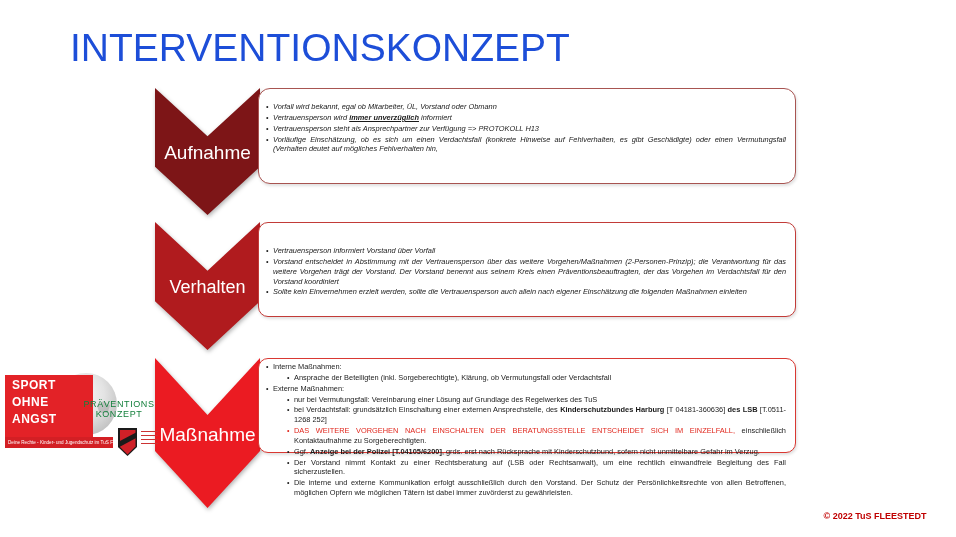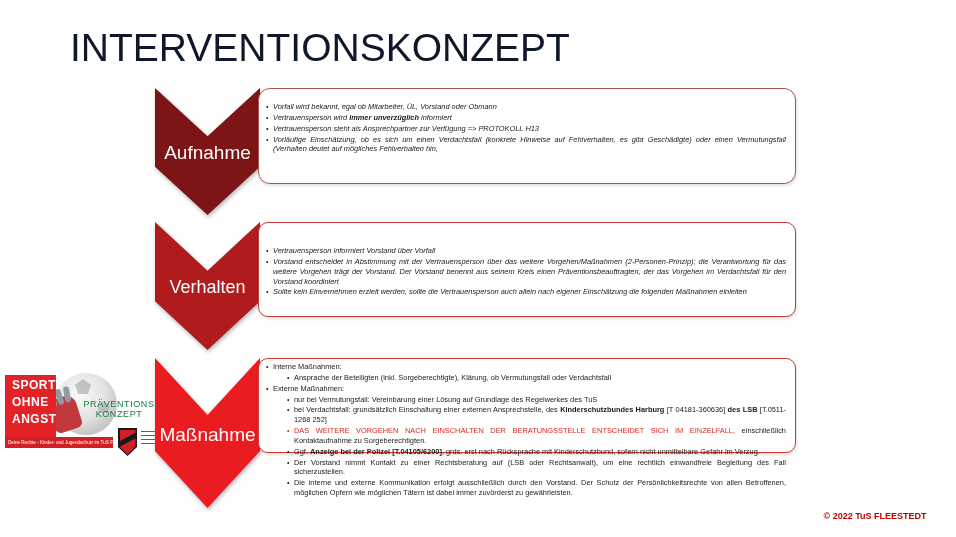--- a/index.html
+++ b/index.html
@@ -3,21 +3,21 @@
 <meta charset="utf-8">
 <style>
   * { margin:0; padding:0; box-sizing:border-box; }
   body { background:#e9e9e9; font-family:"Liberation Sans", sans-serif; }
   .slide {
     position:relative; width:956px; height:537px; background:#ffffff;
     overflow:hidden; margin:0 auto;
   }
   .title {
     position:absolute; left:70px; top:26px;
-    font-size:39px; font-weight:400; letter-spacing:0px; color:#0f172a;
+    font-size:39px; font-weight:400; letter-spacing:0px; color:#1d4ed8;
     font-family:"Liberation Sans", sans-serif;
   }
   
   .chev-wrap { position:absolute; left:155px; width:105px; filter:drop-shadow(1px 2px 2px rgba(0,0,0,.3)); }
   .chev {
     width:100%; height:100%;
     clip-path:polygon(0% 0%, 50% 38%, 100% 0%, 100% 62%, 50% 100%, 0% 62%);
     position:relative;
   }
   .chev-label {
@@ -34,21 +34,21 @@
     padding:4px 9px 4px 7px;
   }
   .bullet { display:flex; align-items:flex-start; font-size:7.4px; line-height:1.33; color:#1a1a1a; margin-bottom:1px; }
   .bullet .marker { flex:0 0 7px; font-size:7px; line-height:1.4; color:#1a1a1a; }
   .bullet .marker.red { color:#e0261c; }
   .bullet .btext { flex:1; text-align:justify; }
   .bullet.l1 { margin-left:21px; }
   .tbox.italic .bullet { font-style:italic; }
   
   .logo { position:absolute; left:5px; top:373px; width:153px; height:90px; }
-  .logo-red-panel { position:absolute; left:0; top:2px; width:51px; height:62px; background:#e32227; }
+  .logo-red-panel { position:absolute; left:0; top:2px; width:88px; height:62px; background:#e32227; }
   .logo-red-panel .l { color:#fff; font-weight:bold; font-size:12px; padding:3px 0 0 7px; letter-spacing:.5px; }
   .logo-strip {
     position:absolute; left:0; top:64px; width:108px; height:11px; background:#d31f24;
     display:flex; align-items:center; padding-left:3px;
     color:#fff; font-size:4.6px; white-space:nowrap; overflow:hidden;
   }
   .ball { position:absolute; left:50px; top:0px; width:62px; height:62px; border-radius:50%;
     background:radial-gradient(circle at 40% 35%, #fafafa 0%, #e3e3e3 45%, #ababab 100%); }
   .ball .patch1 { position:absolute; left:20px; top:6px; width:16px; height:15px; background:#9a9a9a; opacity:.55;
     clip-path:polygon(50% 0%, 100% 38%, 81% 100%, 19% 100%, 0% 38%); }
@@ -97,21 +97,21 @@
   </div>
 
   <div class="tbox italic" style="top: 88px; height: 96px; padding-top: 13px; border-color: rgb(168, 84, 81); border-radius: 12px;">
     <div class="bullets">
         <div class="bullet l0">
           <span class="marker">•</span>
           <span class="btext"><span>Vorfall wird bekannt, egal ob Mitarbeiter, ÜL, Vorstand oder Obmann</span></span>
         </div>
         <div class="bullet l0">
           <span class="marker">•</span>
-          <span class="btext"><span>Vertrauensperson wird </span><span style="font-weight: bold; ">immer unverzüglich</span><span> informiert</span></span>
+          <span class="btext"><span>Vertrauensperson wird </span><span style="font-weight: bold; text-decoration: underline;">immer unverzüglich</span><span> informiert</span></span>
         </div>
         <div class="bullet l0">
           <span class="marker">•</span>
           <span class="btext"><span>Vertrauensperson steht als Ansprechpartner zur Verfügung =&gt; PROTOKOLL H13</span></span>
         </div>
         <div class="bullet l0">
           <span class="marker">•</span>
           <span class="btext"><span>Vorläufige Einschätzung, ob es sich um einen Verdachtsfall (konkrete Hinweise auf Fehlverhalten, es gibt Geschädigte) oder einen Vermutungsfall (Verhalten deutet auf mögliches Fehlverhalten hin,</span></span>
         </div>
       </div>

